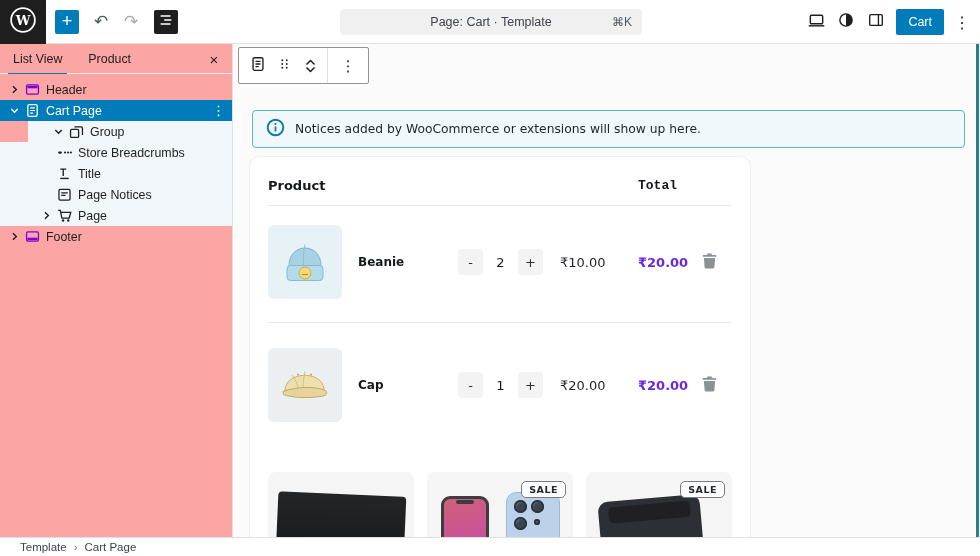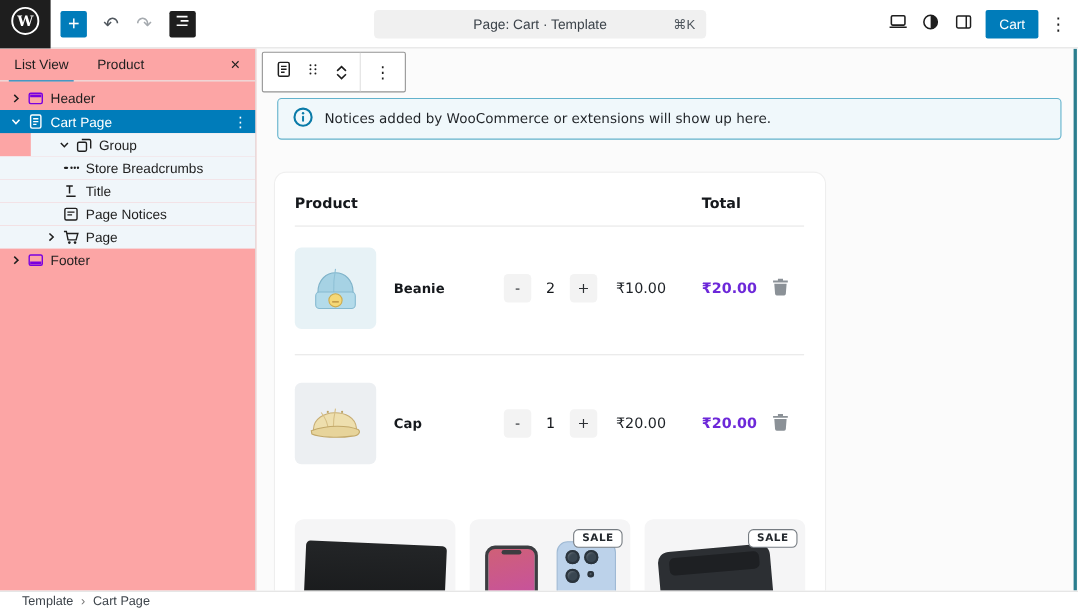--- a/index.html
+++ b/index.html
@@ -45,27 +45,27 @@
 
   .block-toolbar{position:absolute;left:5px;top:3px;height:37px;background:#fff;border:1px solid #949494;border-radius:2px;display:flex;align-items:stretch;z-index:5;}
   .bt-group{display:flex;align-items:center;padding:0 5px;}
   .bt-group + .bt-group{border-left:1px solid #e0e0e0;}
   .bt-btn{width:27px;height:34px;display:flex;align-items:center;justify-content:center;color:#1e1e1e;cursor:pointer;}
   .movers{display:flex;flex-direction:column;align-items:center;justify-content:center;width:24px;height:34px;color:#1e1e1e;cursor:pointer;}
   .movers svg{display:block;margin:-1px 0;}
   .bt-more{width:30px;height:35px;display:flex;align-items:center;justify-content:center;font-size:15px;color:#1e1e1e;cursor:pointer;}
 
   .store-font{font-family:"DejaVu Sans",sans-serif;}
-  .notice{position:absolute;left:19px;top:45px;width:713px;height:38px;background:#f0f8fb;border:1px solid #62b2cc;border-radius:4px;display:flex;align-items:center;padding:16px 13px;gap:10px;}
+  .notice{position:absolute;left:19px;top:66px;width:713px;height:38px;background:#f0f8fb;border:1px solid #62b2cc;border-radius:4px;display:flex;align-items:center;padding:16px 13px;gap:10px;}
   .notice-text{font-size:12.3px;color:#1f2327;}
 
   .cart-card{position:absolute;left:17px;top:113px;width:500px;height:430px;background:#fff;border-radius:10px;box-shadow:0 0 0 1px rgba(0,0,0,0.045),0 1px 2px rgba(0,0,0,0.03);}
   .col-head{position:absolute;top:21px;font-size:13px;font-weight:700;color:#15181c;}
   .head-product{left:18px;}
-  .head-total{left:388px;}
+  .head-total{left:388px;font-family:Liberation Mono, monospace;}
   .divider{position:absolute;left:18px;right:19px;height:1px;background:#e7e7e7;}
   .d1{top:48px;}.d2{top:165px;}
   .cart-row{position:absolute;left:0;width:100%;height:74px;}
   .r1{top:68px;}.r2{top:191px;}
   .pimg{position:absolute;left:18px;top:0;width:74px;height:74px;border-radius:6px;overflow:hidden;}
   .pimg.beanie-bg{background:#e7f2f6;}
   .pimg.cap-bg{background:#eceff2;}
   .pname{position:absolute;left:108px;top:30px;font-size:12px;font-weight:700;color:#15181c;}
   .qbtn{position:absolute;top:24px;width:25px;height:26px;background:#f3f3f3;border:none;border-radius:4px;font-size:13px;color:#2c3034;font-family:inherit;display:flex;align-items:center;justify-content:center;cursor:pointer;}
   .minus{left:208px;}.plus{left:268px;}

